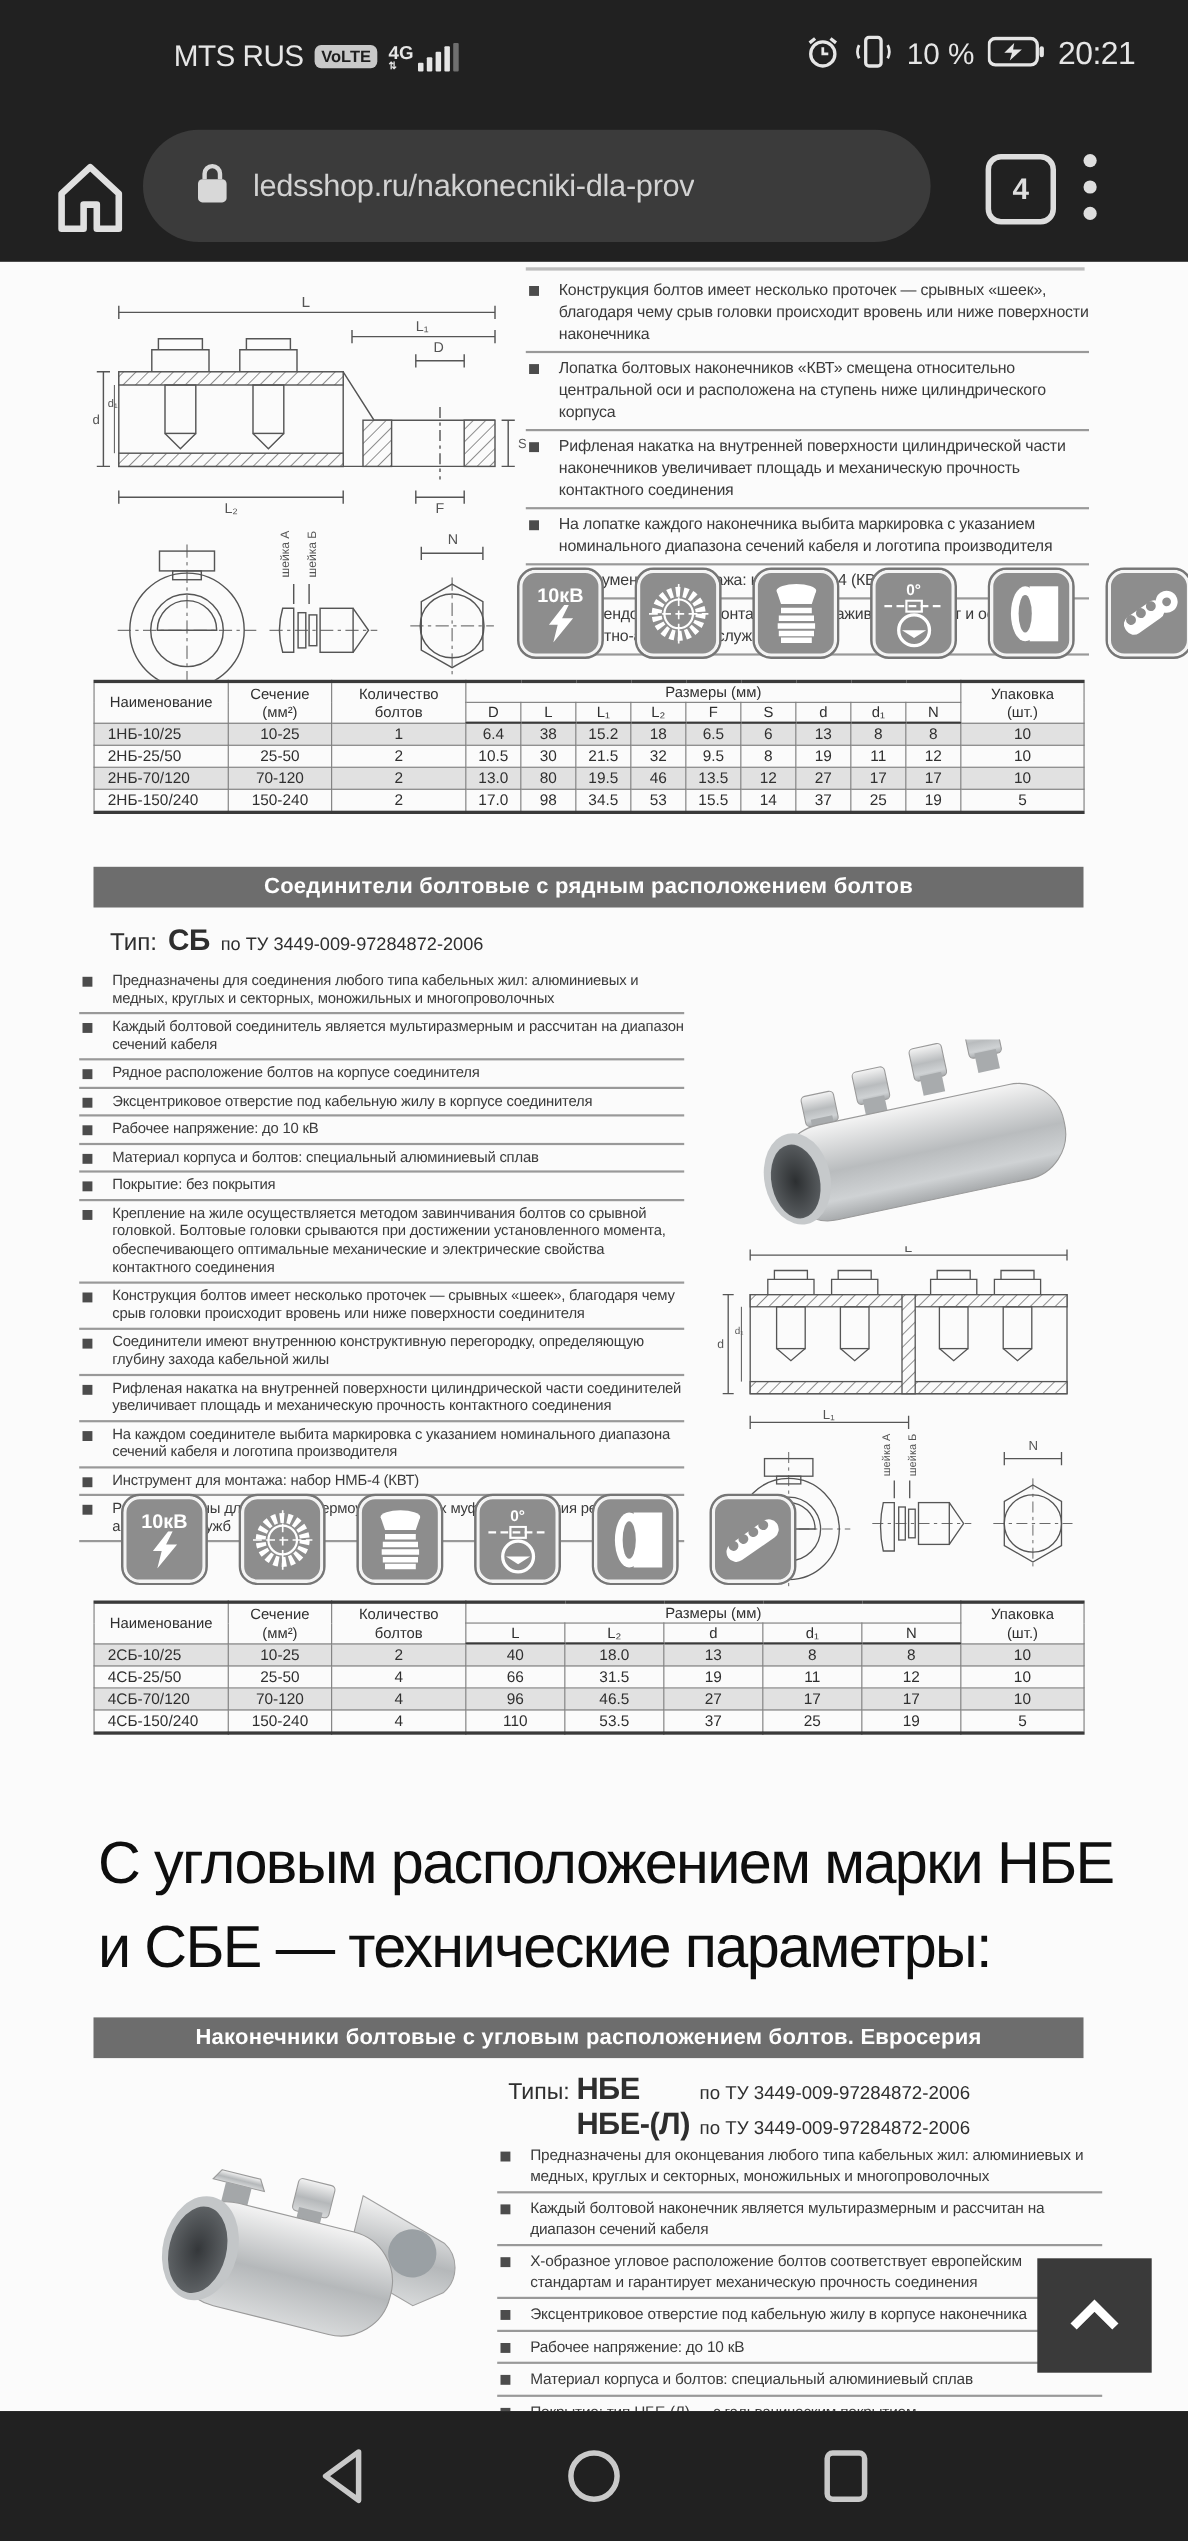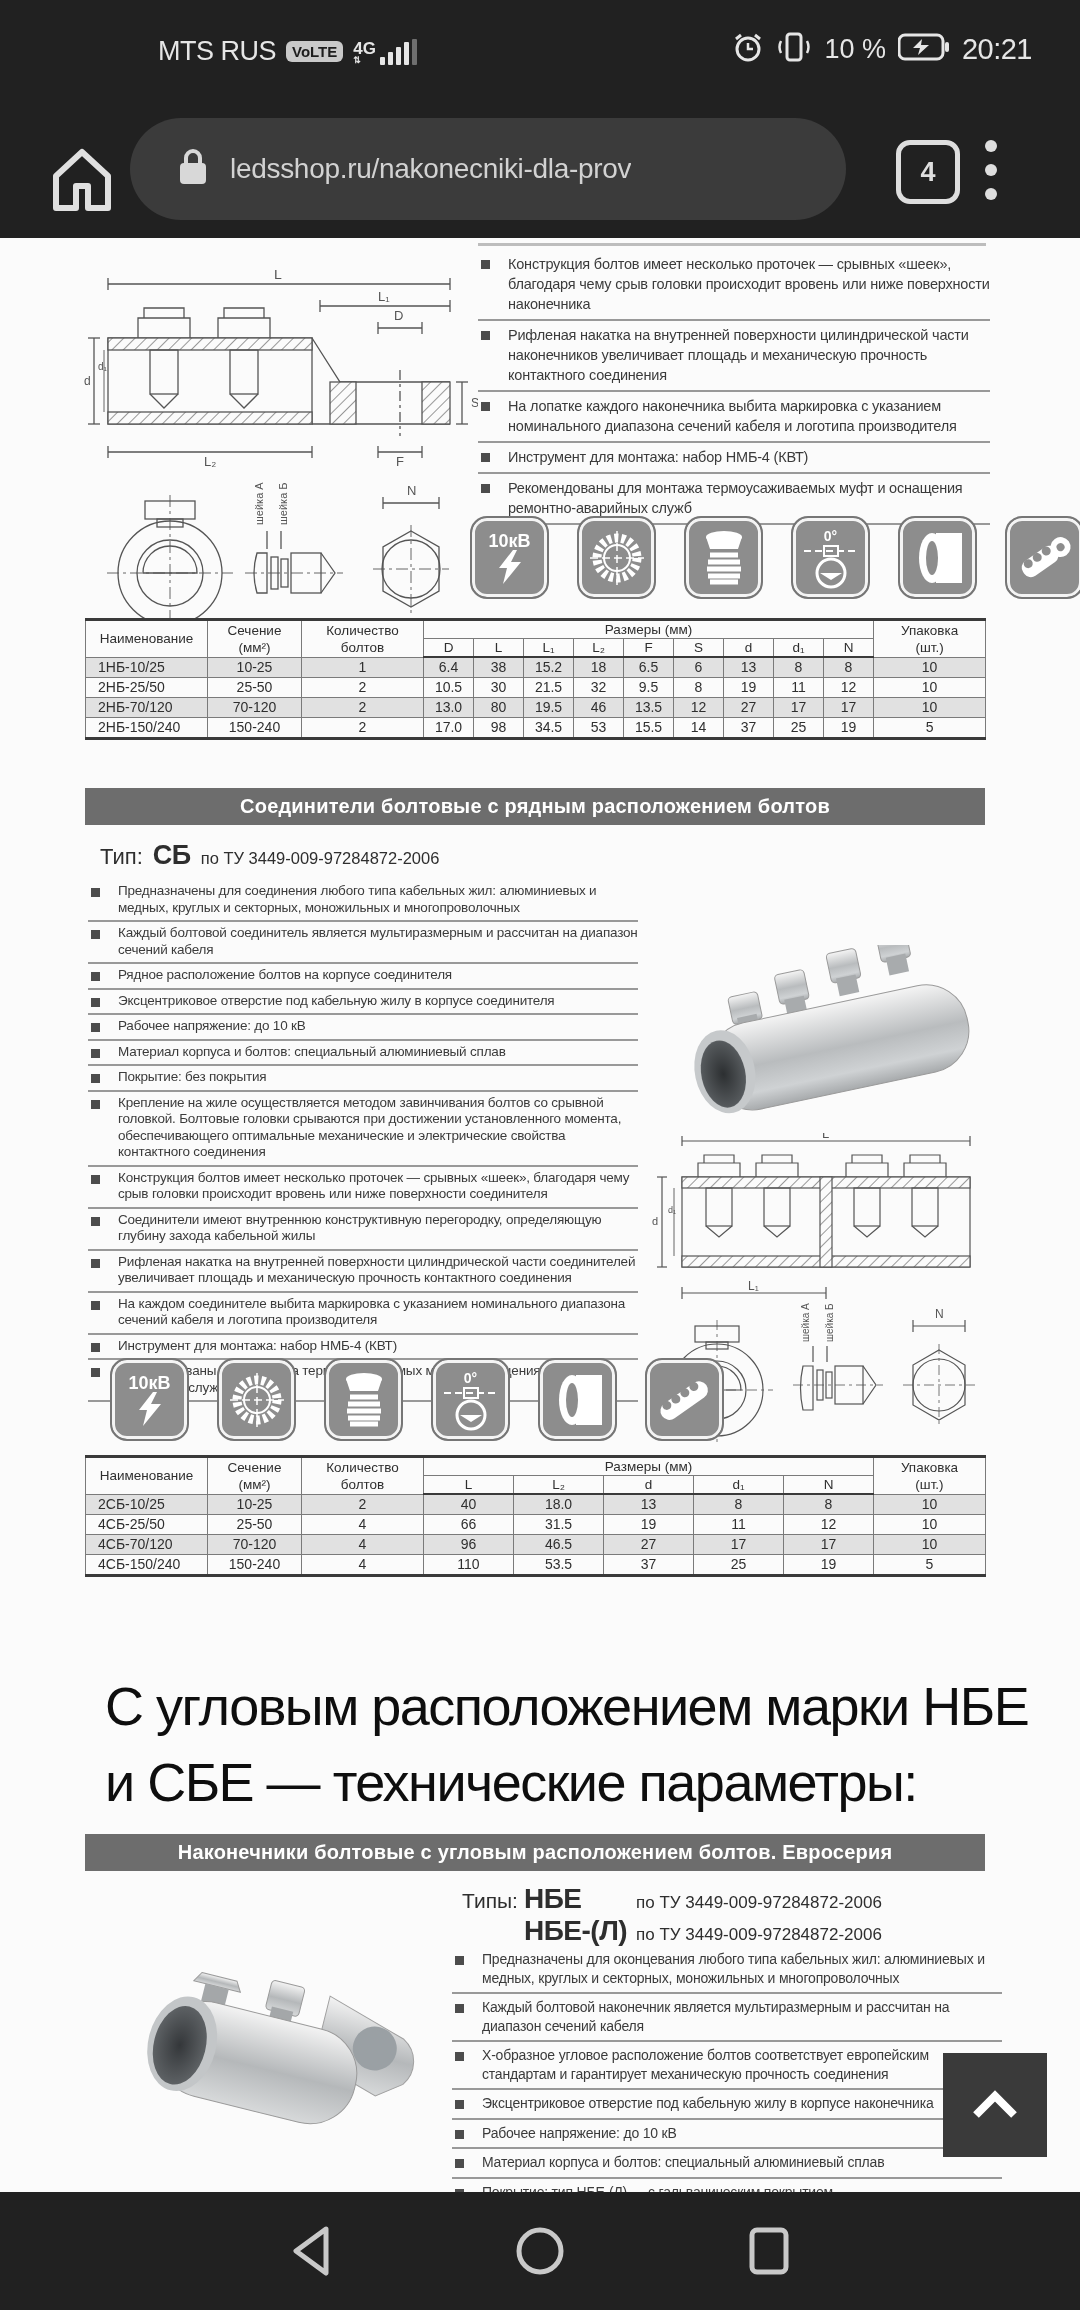--- a/index.html
+++ b/index.html
@@ -163,20 +163,21 @@
         <i></i>
       </div>
   </div>
 
   <div class="content">
 
     <div class="partial-strip" style="left:478px;top:5px;width:508px;"></div>
 
     <ul class="doc-list" style="left:478px;top:12px;width:512px;">
       <li>Конструкция болтов имеет несколько проточек — срывных «шеек», благодаря чему срыв головки происходит вровень или ниже поверхности наконечника</li>
+      <li>Лопатка болтовых наконечников «КВТ» смещена относительно центральной оси и расположена на ступень ниже цилиндрического корпуса</li>
       <li>Рифленая накатка на внутренней поверхности цилиндрической части наконечников увеличивает площадь и механическую прочность контактного соединения</li>
       <li>На лопатке каждого наконечника выбита маркировка с указанием номинального диапазона сечений кабеля и логотипа производителя</li>
       <li>Инструмент для монтажа: набор НМБ-4 (КВТ)</li>
       <li>Рекомендованы для монтажа термоусаживаемых муфт и оснащения ремонтно-аварийных служб</li>
     </ul>
 
     <svg class="draw" style="left:78px;top:32px;" width="400" height="198" viewBox="0 0 400 198">
       <defs>
         <pattern id="h1" width="8" height="8" patternTransform="rotate(45)" patternUnits="userSpaceOnUse">
           <rect width="8" height="8" fill="#fbfbfb"></rect>
@@ -410,21 +411,21 @@
     </table>
 
     <div class="banner" style="top:550px;">Соединители болтовые с рядным расположением болтов</div>
 
     <div class="typeline" style="left:100px;top:602px;">
       <span class="lbl">Тип:</span>
       <span class="val">СБ</span>
       <span class="tu">по ТУ 3449-009-97284872-2006</span>
     </div>
 
-    <ul class="doc-list tight" style="left:88px;top:642px;width:550px;">
+    <ul class="doc-list tight" style="left:72px;top:642px;width:550px;">
       <li>Предназначены для соединения любого типа кабельных жил: алюминиевых и медных, круглых и секторных, моножильных и многопроволочных</li>
       <li>Каждый болтовой соединитель является мультиразмерным и рассчитан на диапазон сечений кабеля</li>
       <li>Рядное расположение болтов на корпусе соединителя</li>
       <li>Эксцентриковое отверстие под кабельную жилу в корпусе соединителя</li>
       <li>Рабочее напряжение: до 10 кВ</li>
       <li>Материал корпуса и болтов: специальный алюминиевый сплав</li>
       <li>Покрытие: без покрытия</li>
       <li>Крепление на жиле осуществляется методом завинчивания болтов со срывной головкой. Болтовые головки срываются при достижении установленного момента, обеспечивающего оптимальные механические и электрические свойства контактного соединения</li>
       <li>Конструкция болтов имеет несколько проточек — срывных «шеек», благодаря чему срыв головки происходит вровень или ниже поверхности соединителя</li>
       <li>Соединители имеют внутреннюю конструктивную перегородку, определяющую глубину захода кабельной жилы</li>
@@ -646,21 +647,21 @@
             <td>110</td>
           <td>53.5</td>
             <td>37</td>
           <td>25</td>
             <td>19</td>
           <td>5</td>
         </tr>
       </tbody>
     </table>
 
-    <div class="bigheading" style="left:105px;top:1418px;width:950px;margin-top:12px;">С угловым расположением марки НБЕ и СБЕ — технические параметры:</div>
+    <div class="bigheading" style="left:89px;top:1418px;width:950px;">С угловым расположением марки НБЕ и СБЕ — технические параметры:</div>
 
     <div class="banner" style="top:1596px;">Наконечники болтовые с угловым расположением болтов. Евросерия</div>
 
     <div class="typesblock" style="left:462px;top:1645px;">
       <div class="typesrow">
         <span class="lbl">Типы:</span>
         <span class="val">НБЕ</span>
         <span class="tu">по ТУ 3449-009-97284872-2006</span>
       </div>
       <div class="typesrow">

